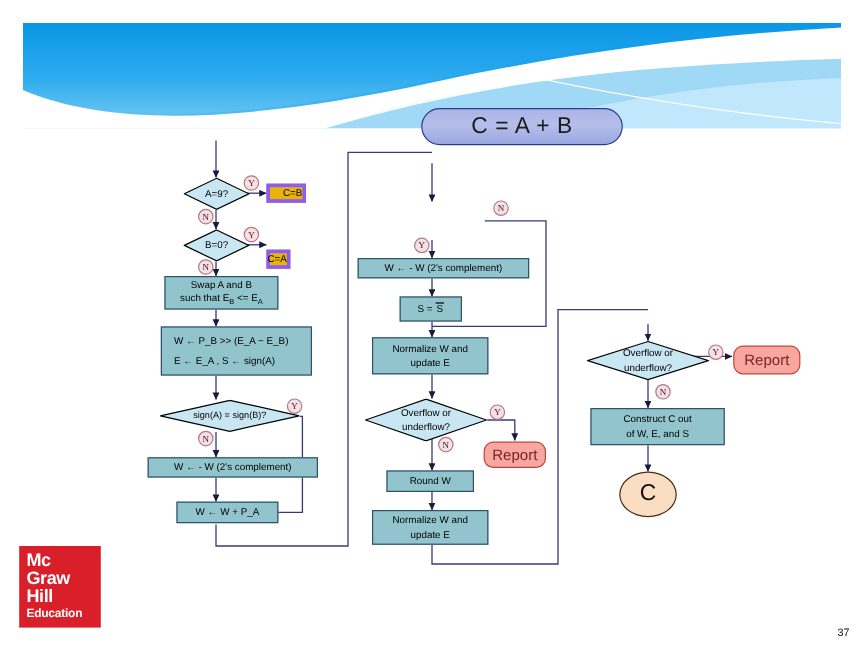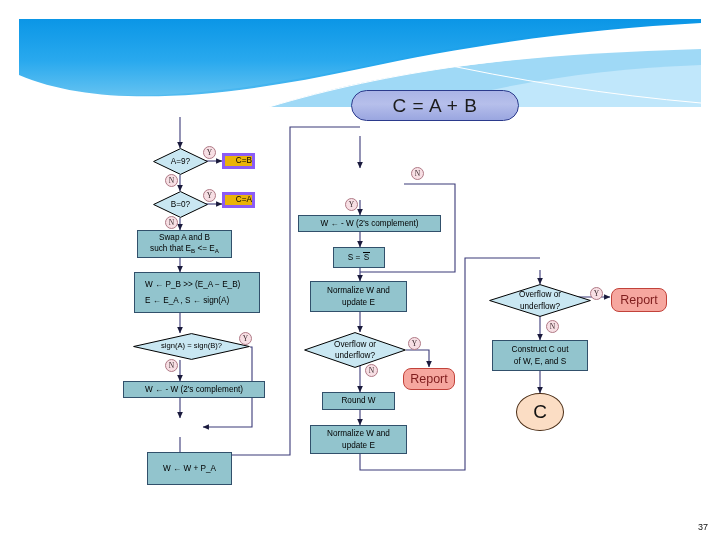--- a/index.html
+++ b/index.html
@@ -262,21 +262,21 @@
 
   <div class="node dec" style="left:153px; top:191px; width:55px; height:27px;">
     <svg class="dec-shape" viewBox="0 0 55 27" preserveAspectRatio="none">
       <polygon points="27.5,0.6 54.4,13.5 27.5,26.4 0.6,13.5" fill="#c9e7f2" stroke="#000" stroke-width="1"></polygon>
     </svg>
     <span class="dec-txt">B=0?</span>
   </div>
   <div class="badge" style="left:203px; top:189px;">Y</div>
   <div class="badge" style="left:165px; top:216px;">N</div>
 
-  <div class="node smallbox" style="left:222px; top:192px; width:33px; height:16px;">
+  <div class="node smallbox" style="left:222px; top:208px; width:20px; height:16px;">
     <span>C=A</span>
   </div>
 
   <div class="node proc" style="left:137px; top:230px; width:95px; height:28px;">
     <div class="proc-lines">
       <span class="ln">Swap A and B</span>
       <span class="ln"><span>such that E</span><span class="sub">B</span><span> &lt;= E</span><span class="sub">A</span></span>
     </div>
   </div>
 
@@ -296,21 +296,21 @@
   </div>
   <div class="badge" style="left:239px; top:332px;">Y</div>
   <div class="badge" style="left:165px; top:359px;">N</div>
 
   <div class="node proc" style="left:123px; top:381px; width:142px; height:17px;">
     <div class="proc-lines">
       <span class="ln">W ← - W (2's complement)</span>
     </div>
   </div>
 
-  <div class="node proc" style="left:147px; top:418px; width:85px; height:33px;margin-top:34px;">
+  <div class="node proc" style="left:147px; top:418px; width:85px; height:18px;">
     <div class="proc-lines">
       <span class="ln">W ← W + P_A</span>
     </div>
   </div>
 
   <div class="badge" style="left:411px; top:167px;">N</div>
   <div class="badge" style="left:345px; top:198px;">Y</div>
 
   <div class="node proc" style="left:298px; top:215px; width:143px; height:17px;">
     <div class="proc-lines">
@@ -369,27 +369,33 @@
       <span>underflow?</span>
     </span>
   </div>
   <div class="badge" style="left:590px; top:287px;">Y</div>
   <div class="badge" style="left:546px; top:320px;">N</div>
 
   <div class="node report" style="left:611px; top:288px; width:56px; height:24px;">
     <span>Report</span>
   </div>
 
-  <div class="node proc" style="left:492px; top:340px; width:96px; height:31px;">
+  <div class="node proc" style="left:492px; top:340px; width:112px; height:31px;">
     <div class="proc-lines">
       <span class="ln">Construct C out</span>
       <span class="ln">of W, E, and S</span>
     </div>
   </div>
 
   <div class="node term-oval" style="left:516px; top:393px; width:48px; height:38px;">
     <span>C</span>
   </div>
 
+  <div id="logo">
+    <div class="l1">Mc</div>
+    <div class="l2">Graw</div>
+    <div class="l3">Hill</div>
+    <div class="l4">Education</div>
+  </div>
 
   <div id="pagenum">37</div>
 
 </div>
 
 </body></html>

